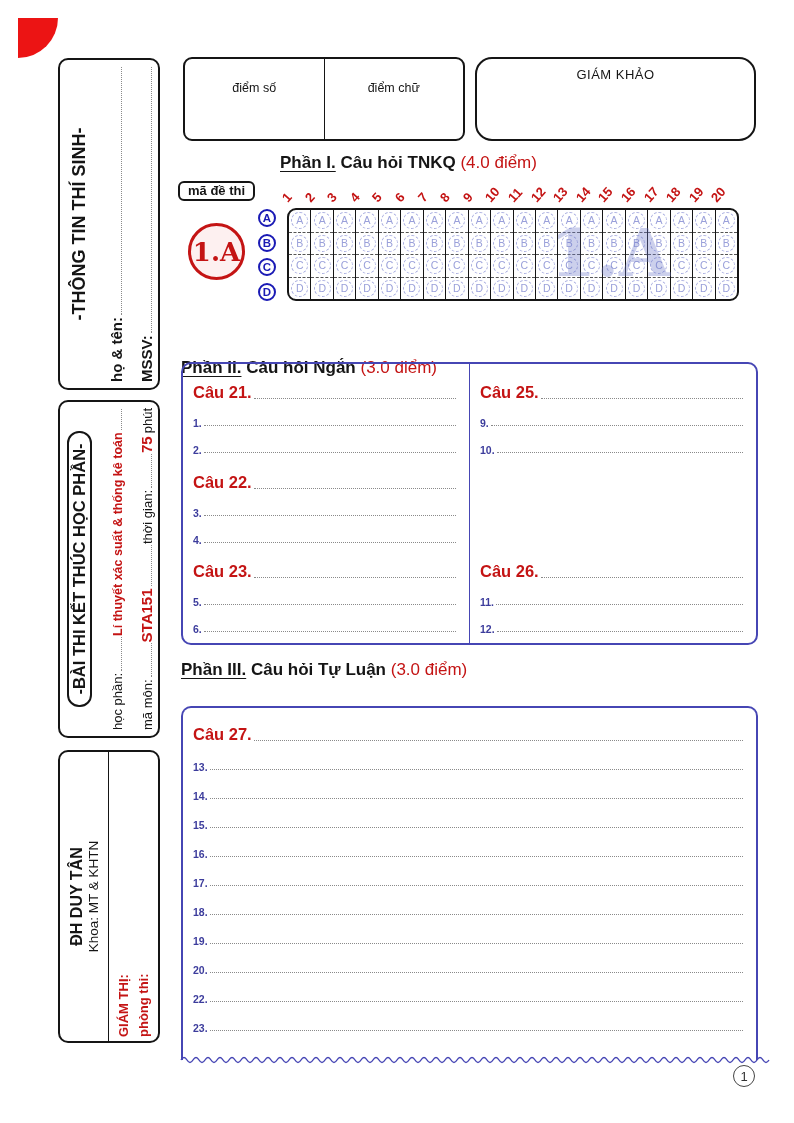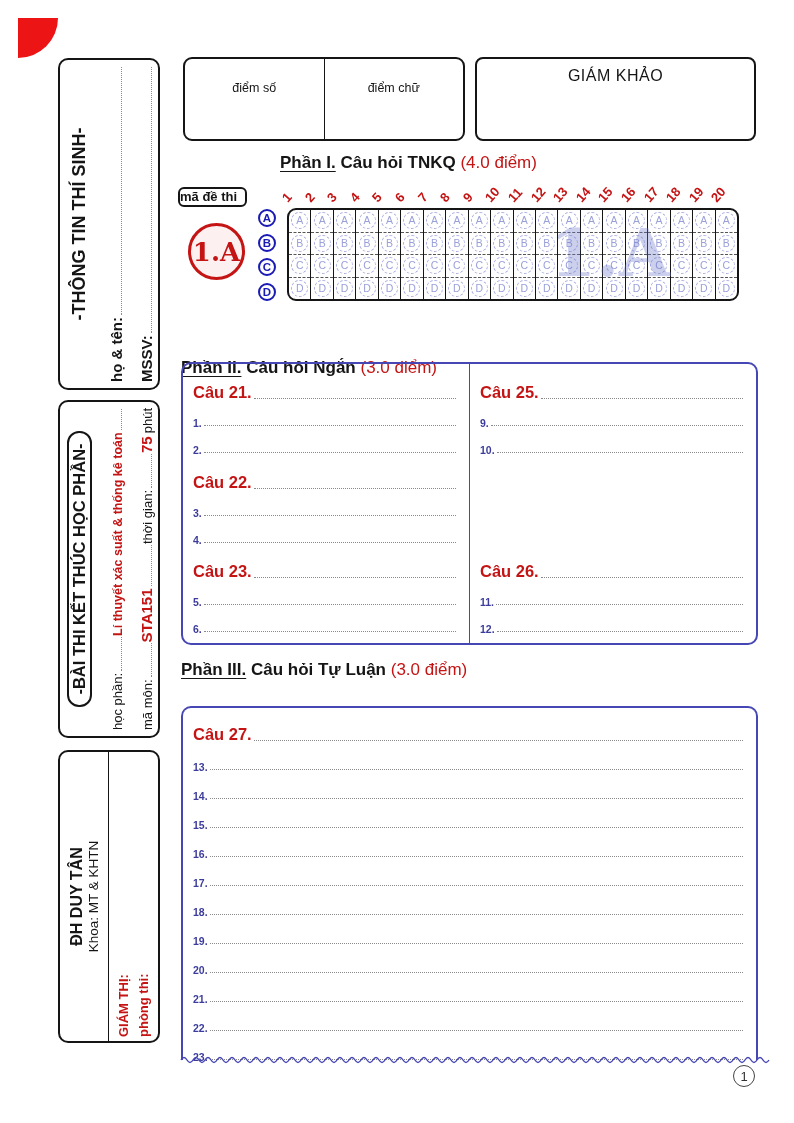--- a/index.html
+++ b/index.html
@@ -43,32 +43,32 @@
   .uni{height:49px;border-bottom:1.7px solid var(--ink);display:flex;flex-direction:column;align-items:center;justify-content:center;}
   .uniname{font-weight:bold;font-size:16px;}
   .unifac{font-size:13.5px;}
   .proctor{flex:1;display:flex;flex-direction:column;justify-content:space-evenly;padding:2px 0 2px 4px;}
   .redlabel{color:var(--red);font-weight:bold;font-size:13px;}
 
   
   .scorebox{position:absolute;left:183px;top:57px;width:282px;height:84px;border:2px solid var(--ink);border-radius:9px;display:flex;}
   .scorecell{flex:1;text-align:center;padding-top:22px;font-size:12.5px;}
   .scorecell.first{border-right:1.6px solid var(--ink);}
-  .exambox{position:absolute;left:475px;top:57px;width:281px;height:84px;border:2px solid var(--ink);border-radius:8px;text-align:center;padding-top:8px;font-size:16px;letter-spacing:0.5px;}
+  .exambox{position:absolute;left:475px;top:57px;width:281px;height:84px;border:2px solid var(--ink);border-radius:17px;text-align:center;padding-top:8px;font-size:13px;letter-spacing:0.5px;}
 
   
   .heading{position:absolute;font-size:17px;font-weight:bold;white-space:nowrap;}
   .h1{left:280px;top:153px;}
   .h2{left:181px;top:358px;}
   .h3{left:181px;top:660px;}
   .hlabel{text-decoration:underline;text-underline-offset:3px;}
   .hpts{color:var(--red);font-weight:normal;}
 
   
-  .madethi{position:absolute;left:178px;top:181px;border:2px solid var(--ink);border-radius:6px;padding:0 8px 1px 0;font-weight:bold;font-size:13px;margin-top:6px;}
+  .madethi{position:absolute;left:178px;top:181px;border:2px solid var(--ink);border-radius:6px;padding:0 8px 1px 8px;font-weight:bold;font-size:13px;}
   .codecircle{position:absolute;left:188px;top:223px;width:57px;height:57px;border:3px solid var(--red);border-radius:50%;background:#fdf0f0;color:var(--red);font-family:"DejaVu Serif",serif;font-weight:bold;font-size:26px;display:flex;align-items:center;justify-content:center;}
   .numrow{position:absolute;left:287px;top:168px;width:452px;height:38px;display:flex;}
   .num{flex:1;position:relative;}
   .num span{position:absolute;bottom:1px;left:3px;transform:rotate(-48deg);transform-origin:bottom left;color:var(--red);font-weight:bold;font-size:13px;}
   .optlabels{position:absolute;left:258px;top:209px;height:92px;display:flex;flex-direction:column;justify-content:space-between;}
   .opt-circ{width:18px;height:18px;border:2.4px solid var(--optblue);border-radius:50%;color:var(--optblue);font-weight:bold;font-size:11.5px;display:flex;align-items:center;justify-content:center;}
   .grid{position:absolute;left:287px;top:208px;width:452px;height:93px;border:2.5px solid var(--ink);border-radius:9px;display:flex;overflow:hidden;}
   .gcol{flex:1;display:flex;flex-direction:column;border-right:1.7px solid var(--ink);}
   .gcol:last-child{border-right:none;}
   .gcell{flex:1;display:flex;align-items:center;justify-content:center;border-bottom:1.5px dashed #555;}
@@ -645,24 +645,20 @@
         </div>
         <div class="aline">
           <span class="anum">19.</span>
           <span class="dots"></span>
         </div>
         <div class="aline">
           <span class="anum">20.</span>
           <span class="dots"></span>
         </div>
         <div class="aline">
-          <span class="anum">21.</span>
-          <span class="dots"></span>
-        </div>
-        <div class="aline">
           <span class="anum">22.</span>
           <span class="dots"></span>
         </div>
         <div class="aline">
           <span class="anum">23.</span>
           <span class="dots"></span>
         </div>
       </div>
     <svg class="wavy" width="581" height="12">
       <path d="M0 6 Q3 1 6 6 Q9 11 12 6 Q15 1 18 6 Q21 11 24 6 Q27 1 30 6 Q33 11 36 6 Q39 1 42 6 Q45 11 48 6 Q51 1 54 6 Q57 11 60 6 Q63 1 66 6 Q69 11 72 6 Q75 1 78 6 Q81 11 84 6 Q87 1 90 6 Q93 11 96 6 Q99 1 102 6 Q105 11 108 6 Q111 1 114 6 Q117 11 120 6 Q123 1 126 6 Q129 11 132 6 Q135 1 138 6 Q141 11 144 6 Q147 1 150 6 Q153 11 156 6 Q159 1 162 6 Q165 11 168 6 Q171 1 174 6 Q177 11 180 6 Q183 1 186 6 Q189 11 192 6 Q195 1 198 6 Q201 11 204 6 Q207 1 210 6 Q213 11 216 6 Q219 1 222 6 Q225 11 228 6 Q231 1 234 6 Q237 11 240 6 Q243 1 246 6 Q249 11 252 6 Q255 1 258 6 Q261 11 264 6 Q267 1 270 6 Q273 11 276 6 Q279 1 282 6 Q285 11 288 6 Q291 1 294 6 Q297 11 300 6 Q303 1 306 6 Q309 11 312 6 Q315 1 318 6 Q321 11 324 6 Q327 1 330 6 Q333 11 336 6 Q339 1 342 6 Q345 11 348 6 Q351 1 354 6 Q357 11 360 6 Q363 1 366 6 Q369 11 372 6 Q375 1 378 6 Q381 11 384 6 Q387 1 390 6 Q393 11 396 6 Q399 1 402 6 Q405 11 408 6 Q411 1 414 6 Q417 11 420 6 Q423 1 426 6 Q429 11 432 6 Q435 1 438 6 Q441 11 444 6 Q447 1 450 6 Q453 11 456 6 Q459 1 462 6 Q465 11 468 6 Q471 1 474 6 Q477 11 480 6 Q483 1 486 6 Q489 11 492 6 Q495 1 498 6 Q501 11 504 6 Q507 1 510 6 Q513 11 516 6 Q519 1 522 6 Q525 11 528 6 Q531 1 534 6 Q537 11 540 6 Q543 1 546 6 Q549 11 552 6 Q555 1 558 6 Q561 11 564 6 Q567 1 570 6 Q573 11 576 6 Q579 1 582 6 Q585 11 588 6" fill="none" stroke="#4646b4" stroke-width="1.4"></path>

